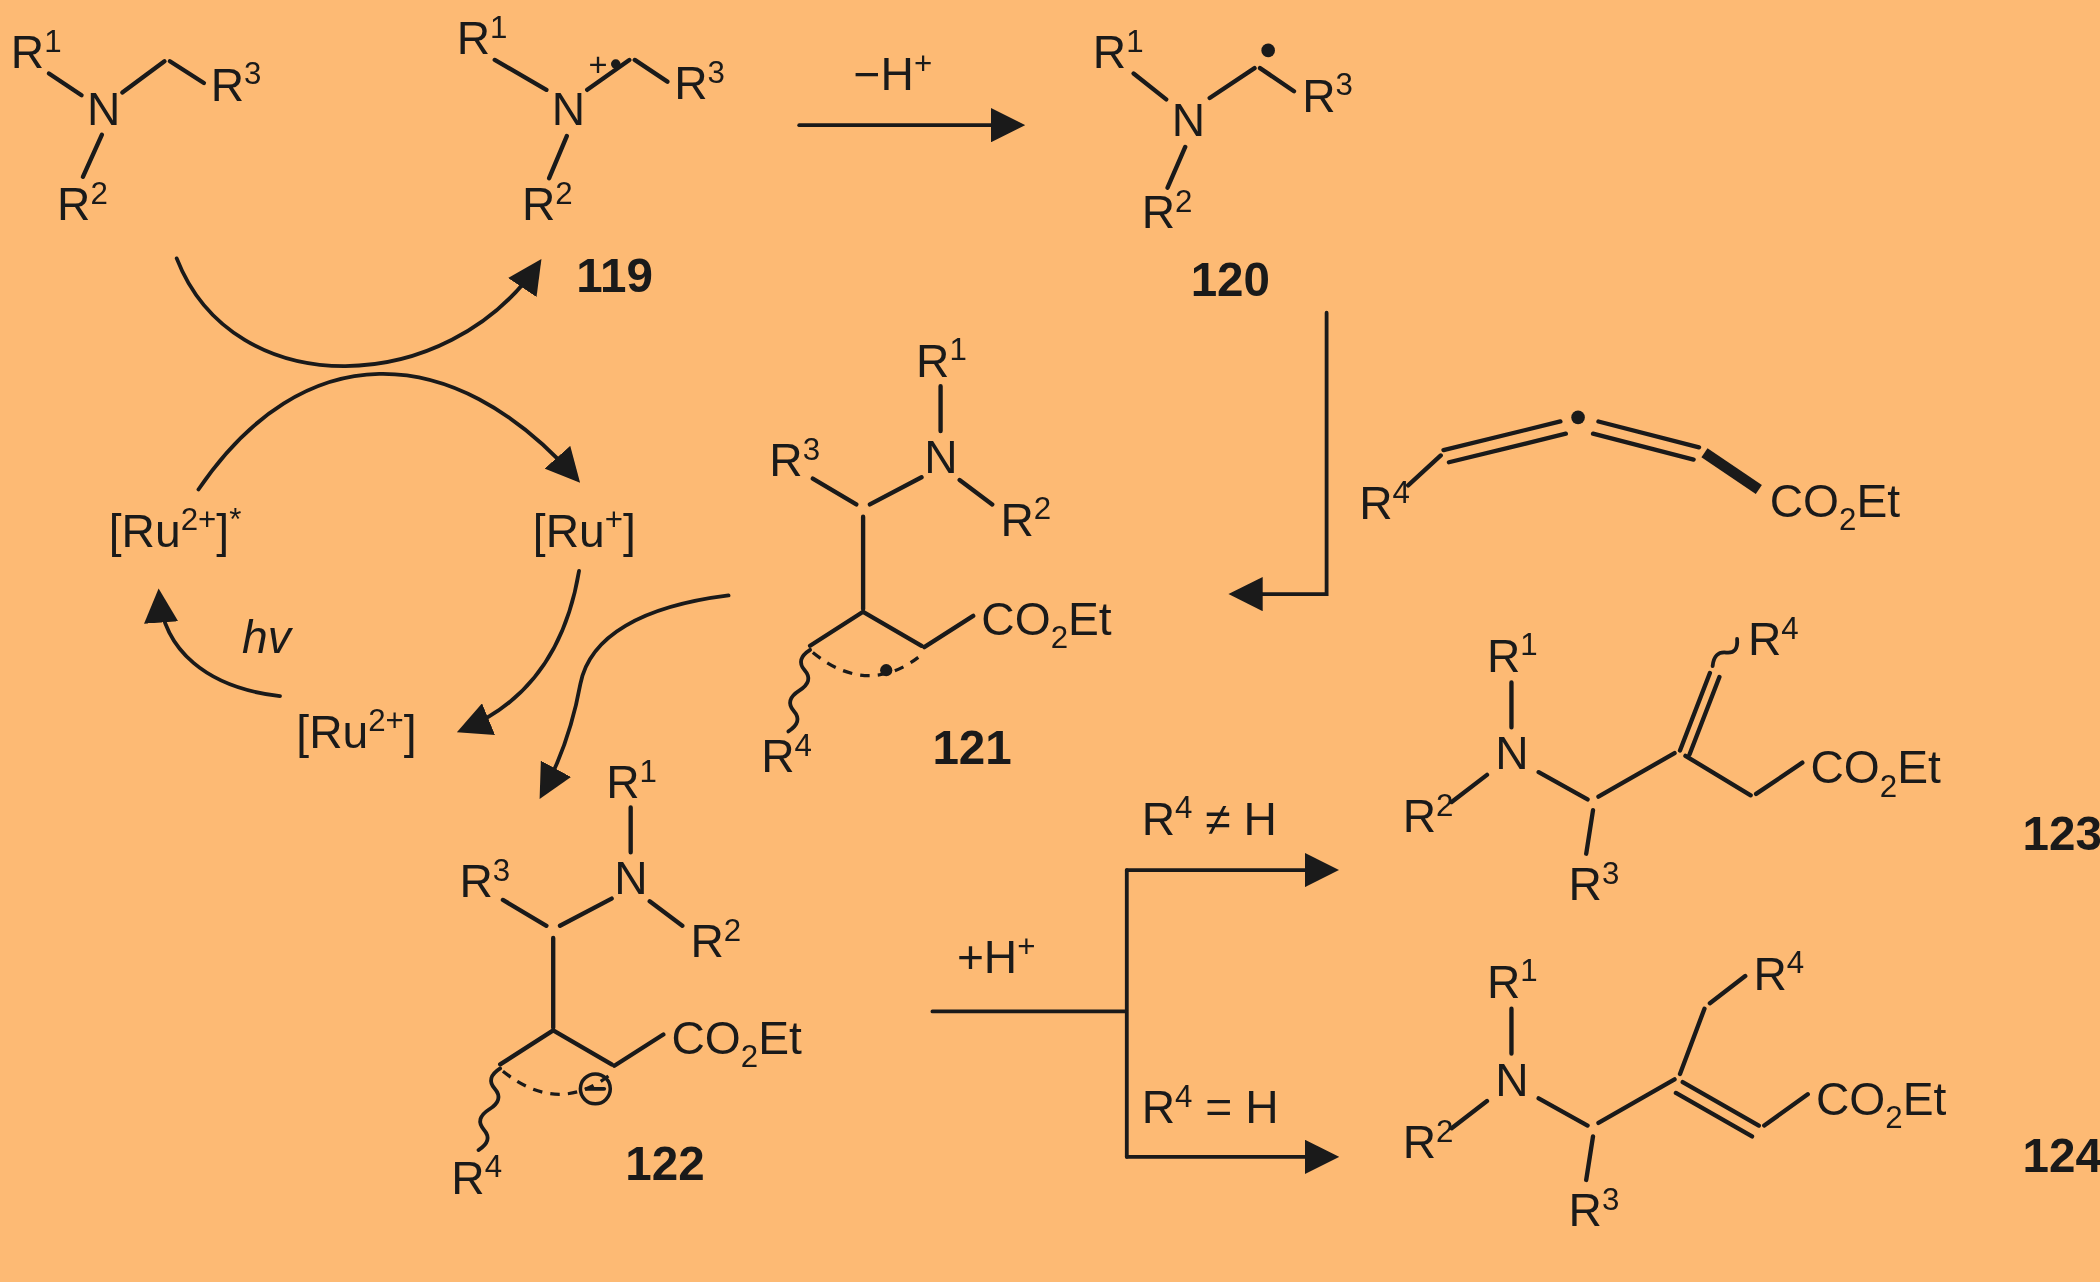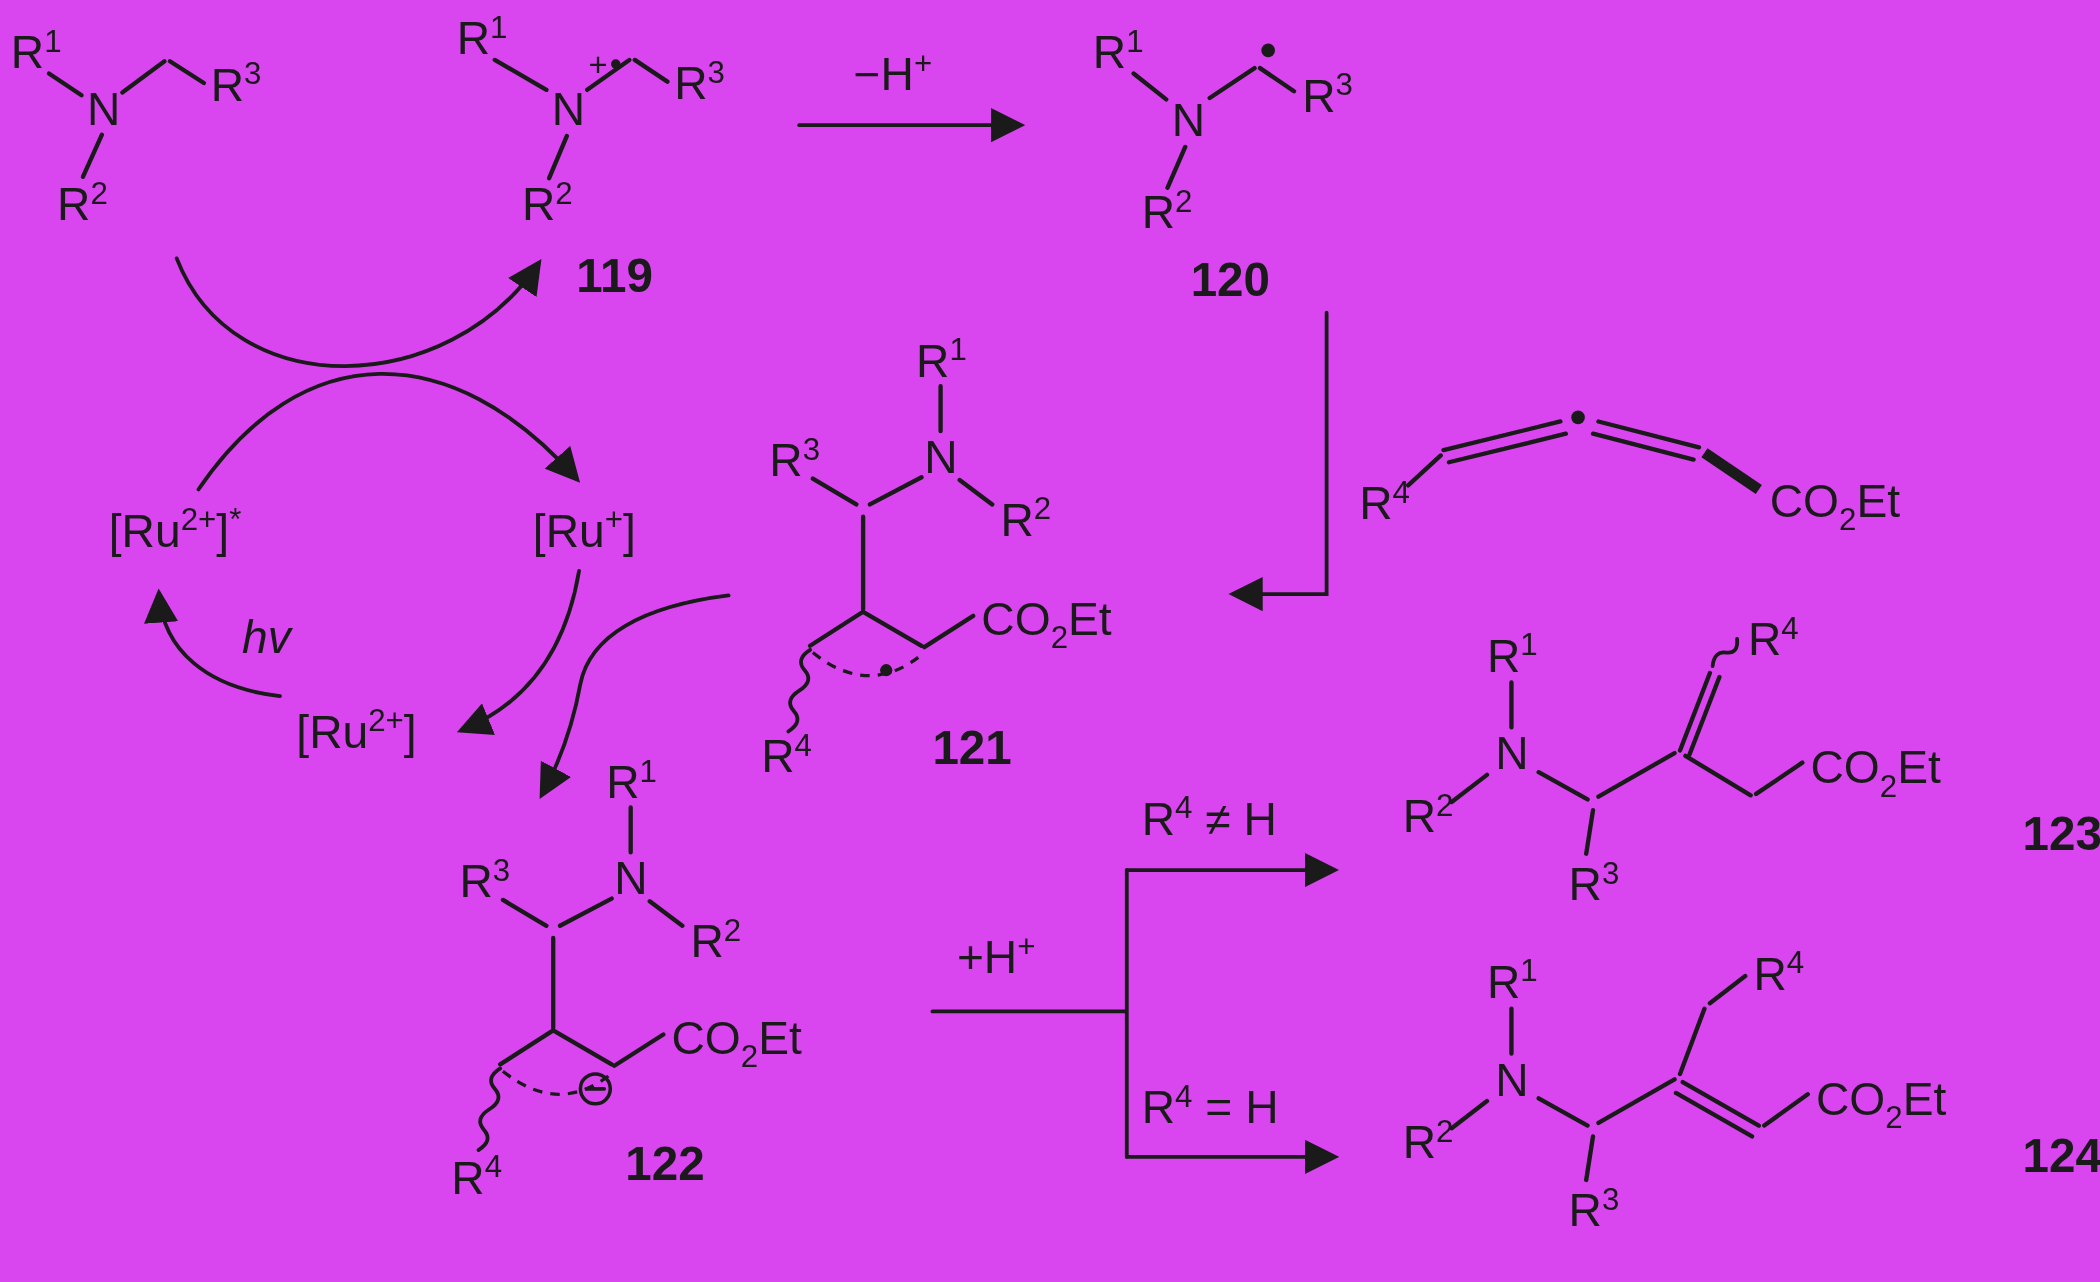--- a/index.html
+++ b/index.html
@@ -1,16 +1,16 @@
 <!DOCTYPE html>
 <html><head>
 <meta charset="utf-8">
 <style>
   html,body{margin:0;padding:0;background:#ffffff;}
-  .page{position:relative;width:2100px;height:1282px;background:#d946ef;overflow:hidden;}
+  .page{position:relative;width:2100px;height:1282px;background:#fdba74;overflow:hidden;}
   svg{display:block;}
   svg text{font-family:"Liberation Sans","DejaVu Sans",sans-serif;font-size:34px;fill:#1a1a1a;}
   .sup,.sub{font-size:23px;}
   .tiny{font-size:24px;}
   .num{font-weight:700;font-size:35px;}
   .hv{font-style:italic;}
   .bond{stroke:#1a1a1a;stroke-width:3.2;fill:none;stroke-linecap:round;}
   .wavy{stroke:#1a1a1a;stroke-width:2.8;fill:none;stroke-linecap:round;}
   .arc{stroke:#1a1a1a;stroke-width:2.4;fill:none;stroke-dasharray:7 6;}
   .wedge{stroke:#1a1a1a;stroke-width:8;fill:none;stroke-linecap:butt;}

